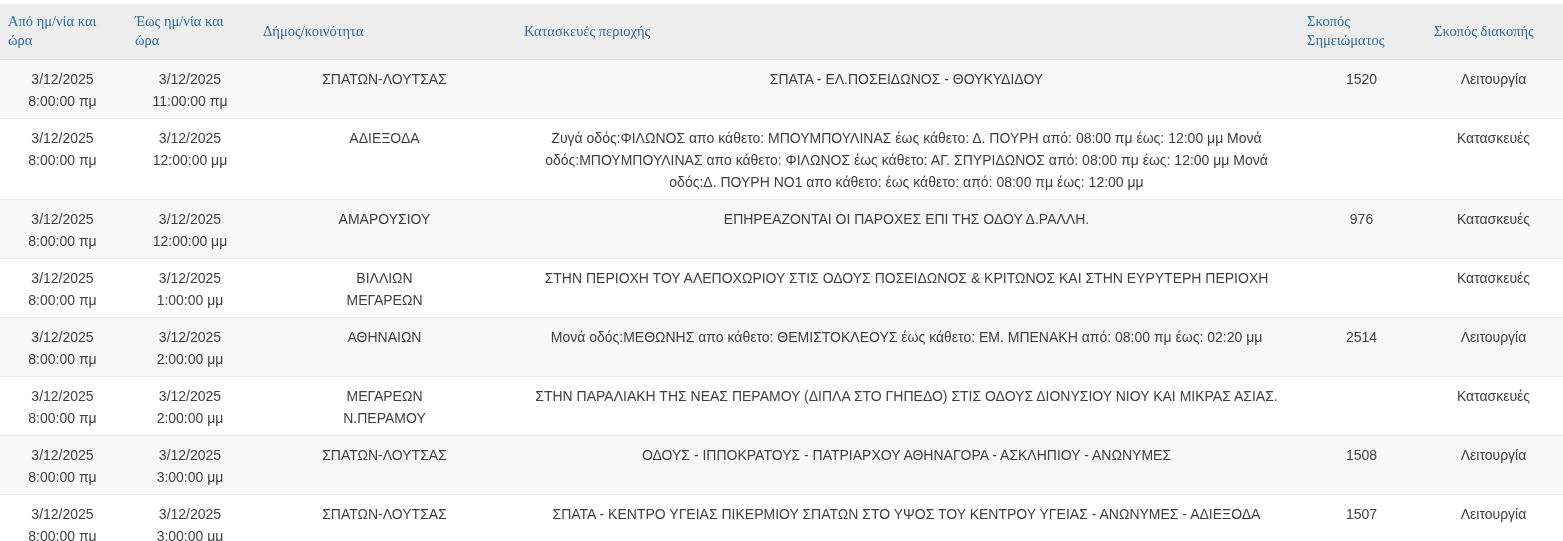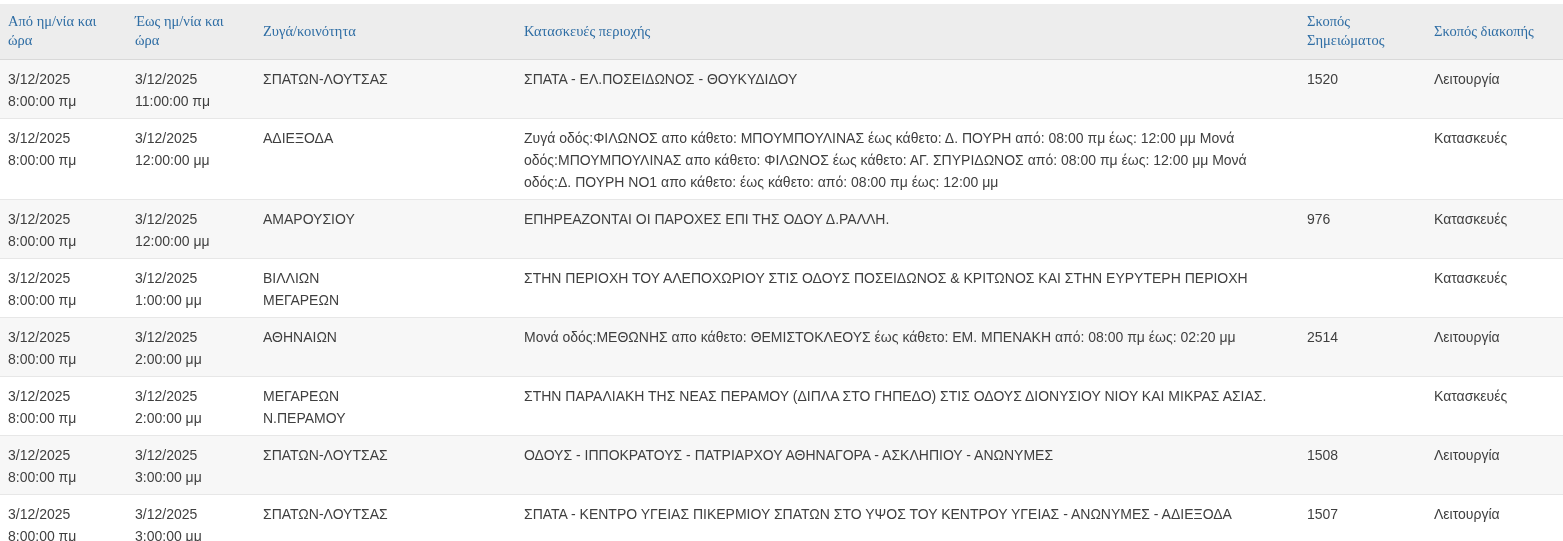--- a/index.html
+++ b/index.html
@@ -25,21 +25,21 @@
     text-align: left;
     vertical-align: middle;
     height: 55px;
     padding: 6px 4px 6px 8px;
     line-height: 19px;
     border-bottom: 1px solid #d9d9d9;
   }
   tbody td {
     font-size: 14px;
     color: #3f3f3f;
-    text-align: left;
+    text-align: center;
     vertical-align: top;
     padding: 8px 10px 6px 8px;
     line-height: 22px;
     border-bottom: 1px solid #e7e7e7;
     white-space: pre-line;
     overflow: hidden;
   }
   tbody tr:nth-child(odd)  { background: #f7f7f7; }
   tbody tr:nth-child(even) { background: #ffffff; }
 </style>
@@ -53,21 +53,21 @@
       <col style="width:128px">
       <col style="width:261px">
       <col style="width:783px">
       <col style="width:127px">
       <col style="width:137px">
     </colgroup>
     <thead>
       <tr id="header-row">
           <th>Από ημ/νία και ώρα</th>
           <th>Έως ημ/νία και ώρα</th>
-          <th>Ζυγά/κοινότητα</th>
+          <th>Δήμος/κοινότητα</th>
           <th>Κατασκευές περιοχής</th>
           <th>Σκοπός Σημειώματος</th>
           <th>Σκοπός διακοπής</th>
         </tr>
     </thead>
     <tbody id="table-body">
         <tr>
           <td>3/12/2025
 8:00:00 πμ</td>
           <td>3/12/2025

